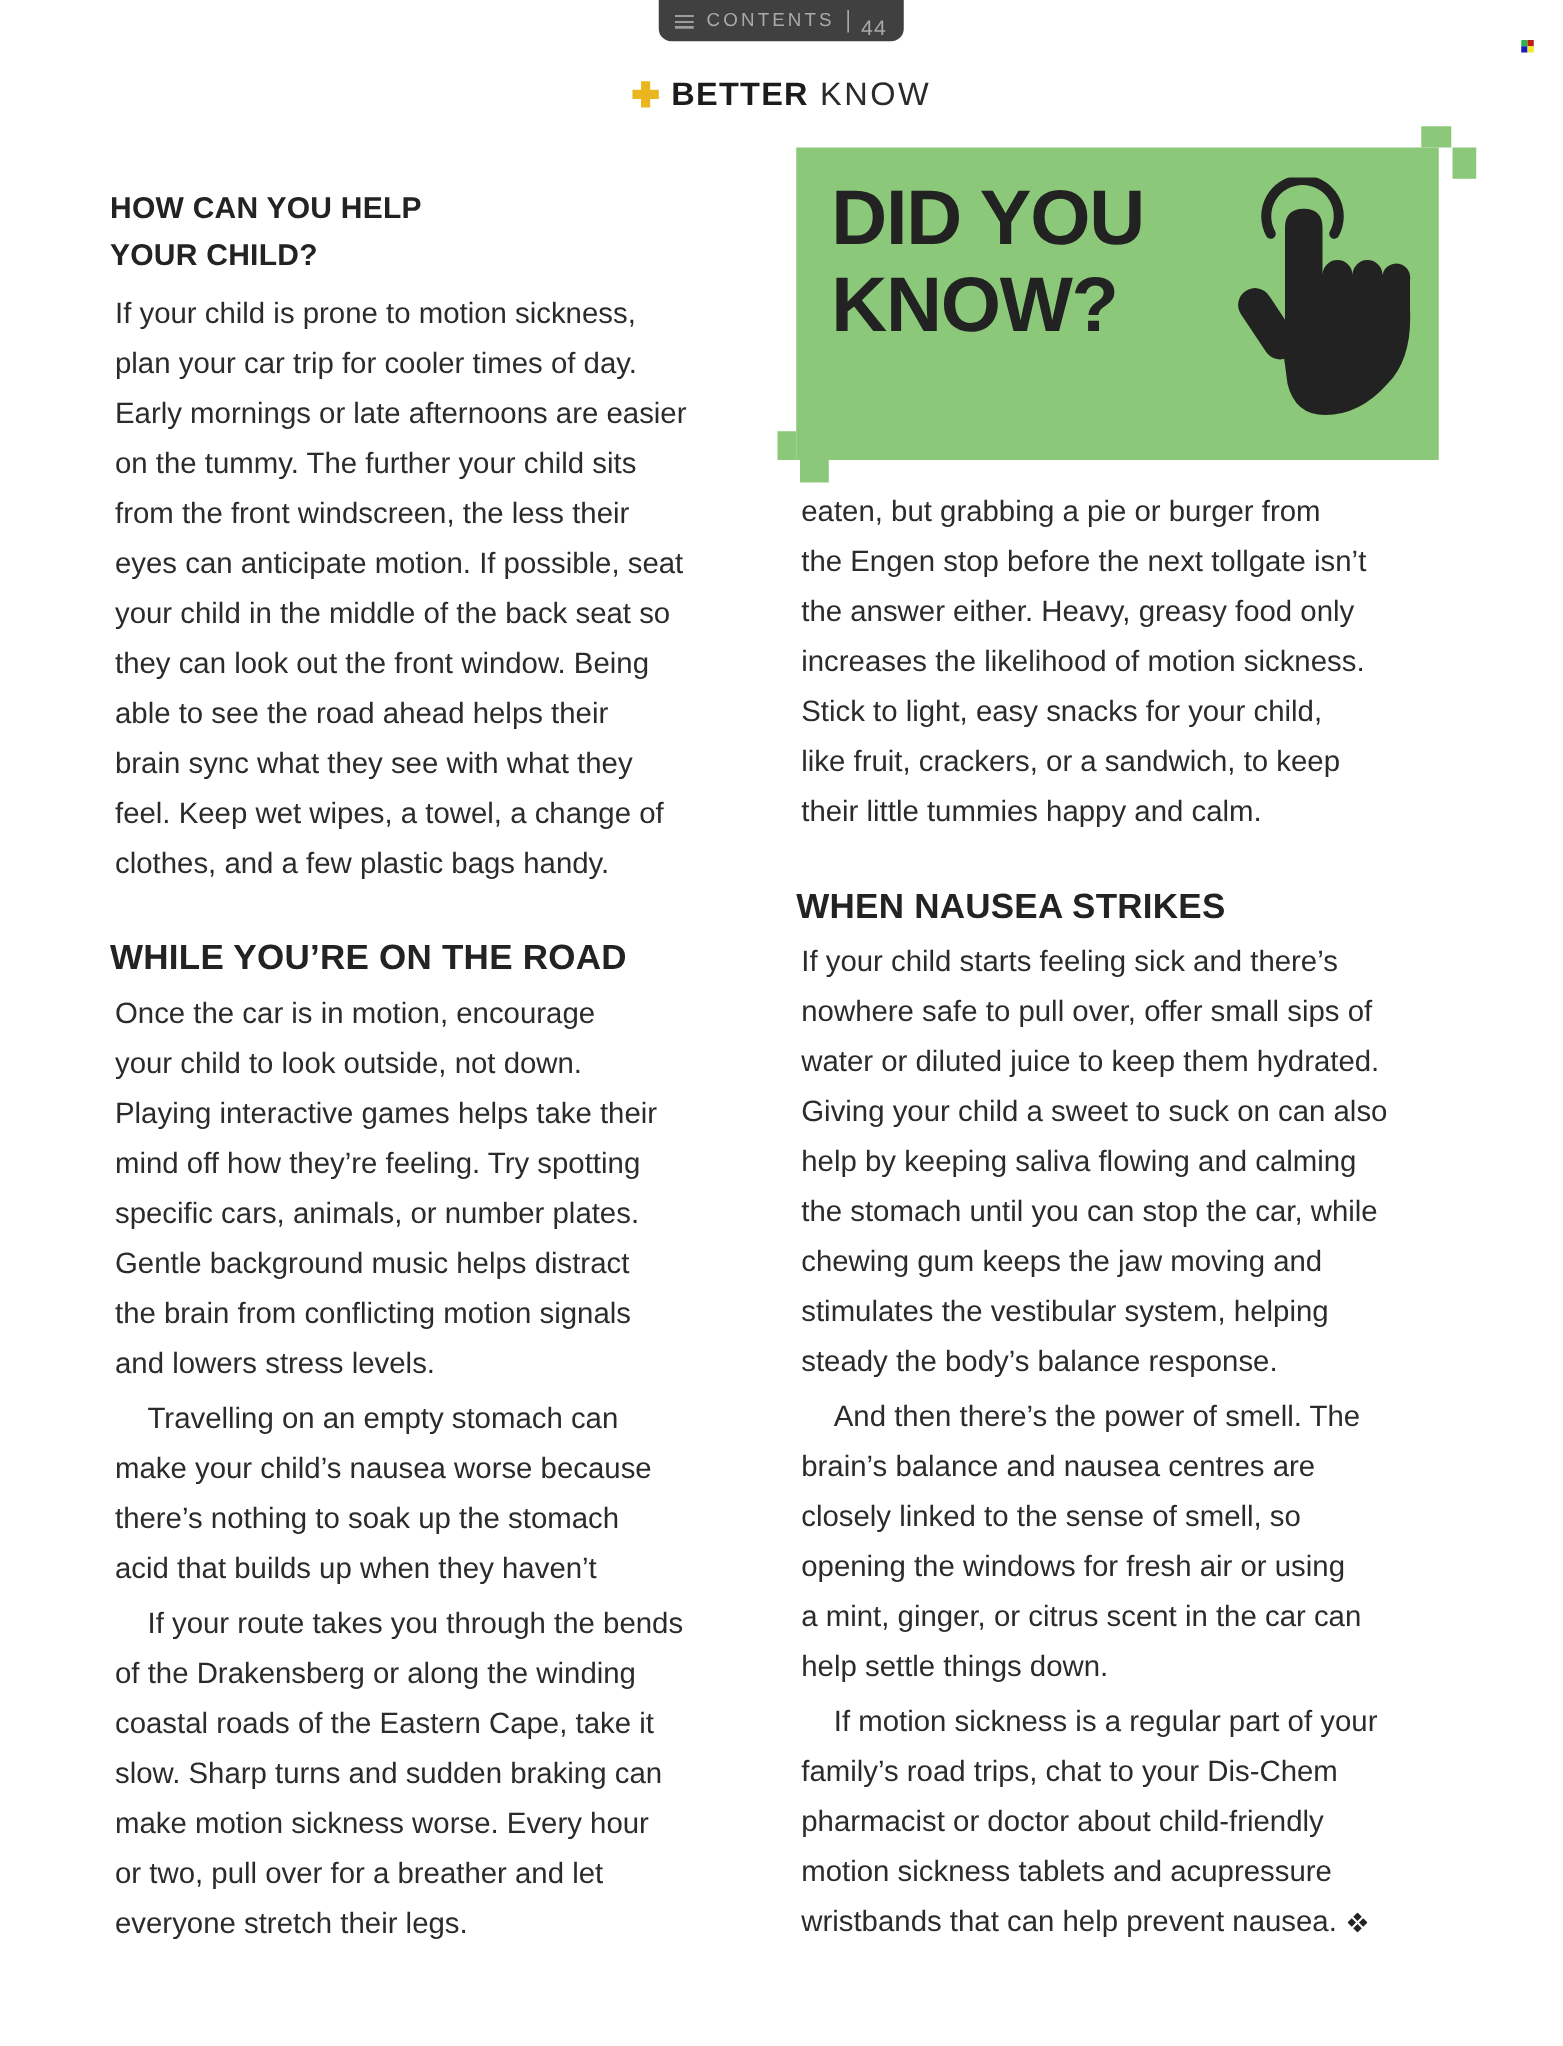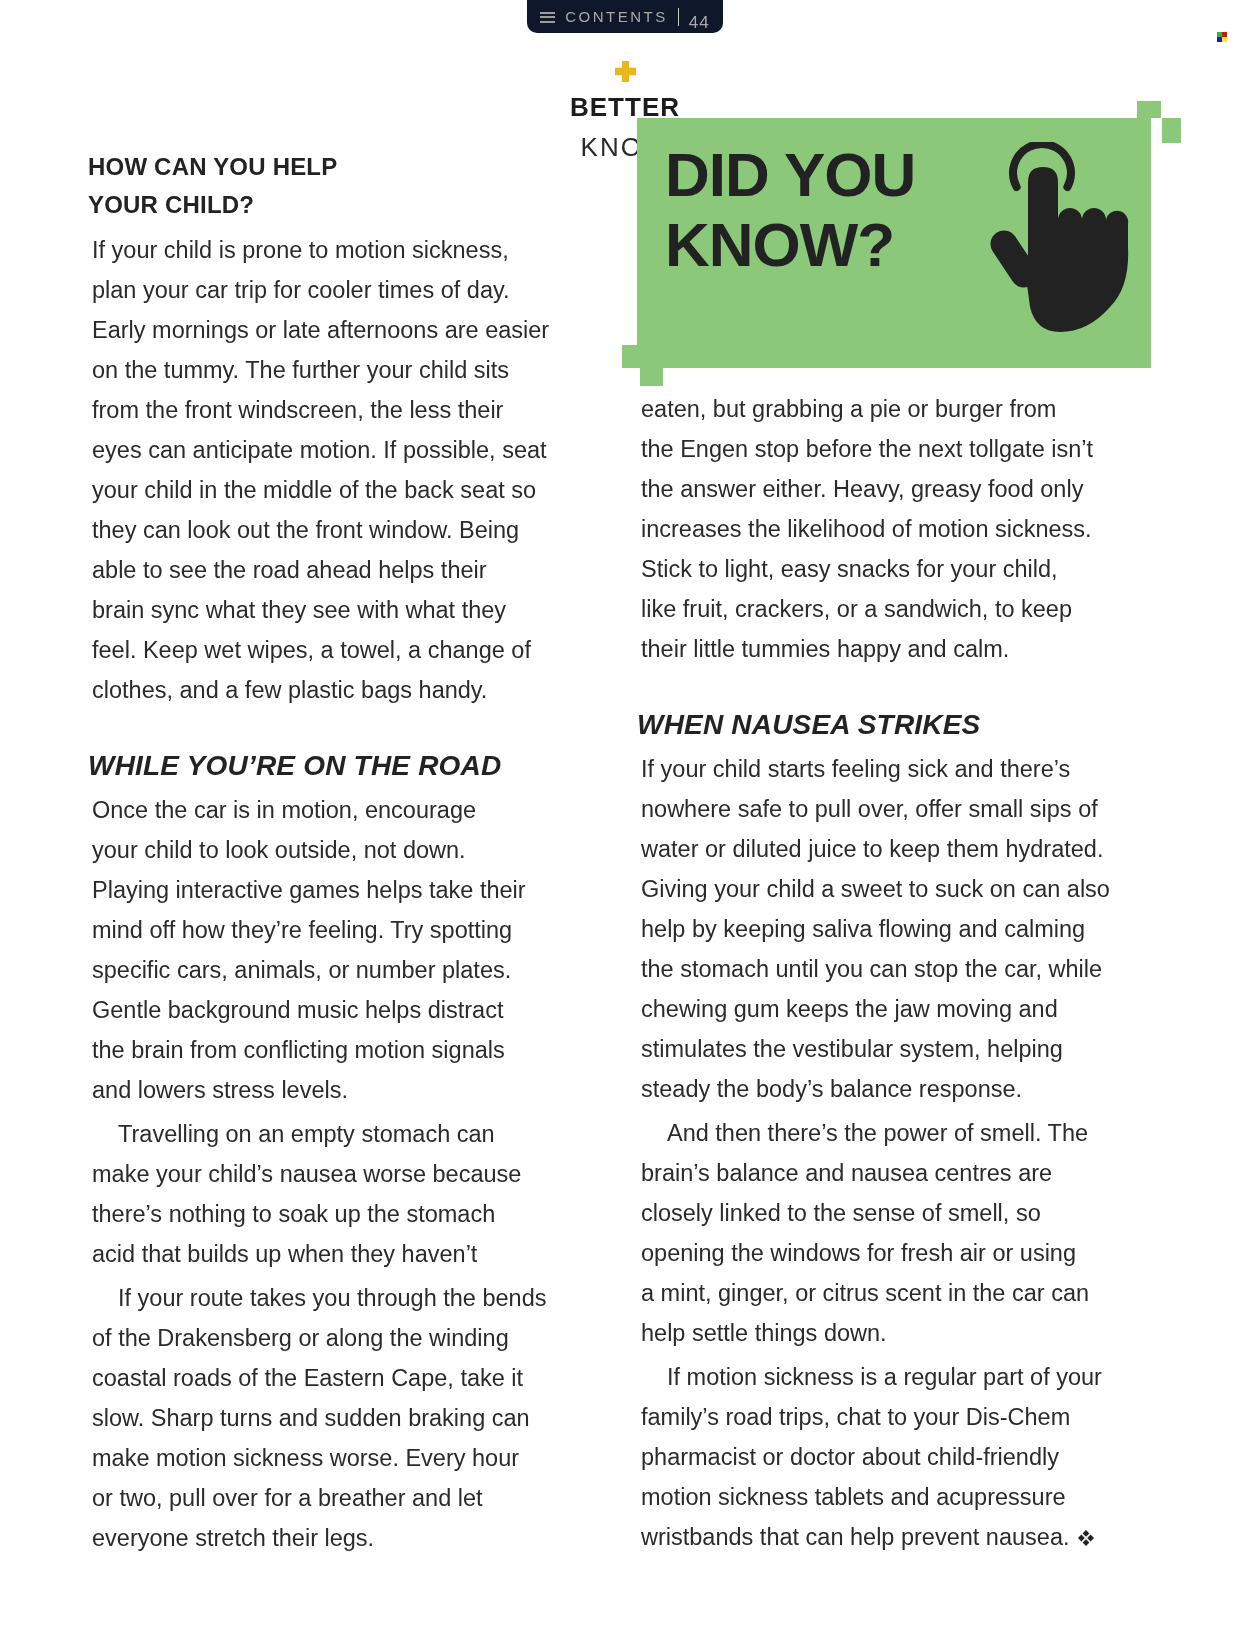--- a/index.html
+++ b/index.html
@@ -4,44 +4,44 @@
 <title>Better Life</title>
 <style>
   html,body{margin:0;padding:0;}
   body{
     width:1250px;height:1637px;background:#ffffff;position:relative;overflow:hidden;
     font-family:"Liberation Sans","DejaVu Sans",sans-serif;color:#2b2b2b;
   }
   
   .header-pill{
     position:absolute;left:527px;top:0;width:196px;height:33px;
-    background:#0f172a;border-radius:0 0 10px 10px;
+    background:#404040;border-radius:0 0 10px 10px;
     display:flex;align-items:center;justify-content:center;gap:10px;color:#a9a9a9;
   }
   .menu-icon{width:15px;height:11px;margin-top:1px;
     background:linear-gradient(#9d9d9d 0 2px,transparent 2px 4.5px,#9d9d9d 4.5px 6.5px,transparent 6.5px 9px,#9d9d9d 9px 11px);}
   .contents-label{font-size:15px;letter-spacing:2.5px;}
   .pill-sep{width:1px;height:18px;background:#c9c9c9;}
   .page-num{font-size:17px;letter-spacing:1px;margin-top:12px;}
   
-  .brand{position:absolute;top:60px;left:0;width:100%;display:flex;align-items:center;justify-content:center;gap:9px;flex-direction:column;}
+  .brand{position:absolute;top:60px;left:0;width:100%;display:flex;align-items:center;justify-content:center;gap:9px;}
   .brand-bold{font-size:26px;font-weight:bold;letter-spacing:1px;color:#1c1c1c;}
   .brand-light{font-size:26px;font-weight:normal;letter-spacing:2px;color:#2a2a2a;}
   
   .checker{position:absolute;left:1217px;top:32px;width:10px;height:10px;
     display:grid;grid-template-columns:1fr 1fr;grid-template-rows:1fr 1fr;}
   .checker .c1{background:#2cb34a;} .checker .c2{background:#bf1d12;}
   .checker .c3{background:#1b1bba;} .checker .c4{background:#f0e92c;}
   
   .col{position:absolute;width:522px;}
   .col-left{left:88px;top:148px;}
   .col-right{left:637px;top:118px;}
   .head{font-weight:bold;color:#232323;white-space:pre;letter-spacing:0.2px;}
   h1.head{font-size:24px;line-height:38px;margin:0 0 6px 0;}
-  h2.head{font-size:28px;line-height:40px;margin:36px 0 0 0;font-style:italic;}
+  h2.head{font-size:28px;line-height:40px;margin:36px 0 0 0;}
   p.body{font-size:23.5px;line-height:40px;margin:4px;white-space:pre;color:#2b2b2b;}
   p.indent{text-indent:26px;}
   
   .dyk{position:relative;width:514px;height:250px;background:#8cc87a;margin:0 0 21px 0;}
   .dyk-tab{position:absolute;background:#8cc87a;}
   .tab-top{left:500px;top:-17px;width:24px;height:17px;}
   .tab-right{left:525px;top:0;width:19px;height:25px;}
   .tab-left{left:-15px;top:227px;width:15px;height:23px;}
   .tab-bottom{left:3px;top:250px;width:23px;height:18px;}
   .dyk-title{position:absolute;left:28px;top:22px;margin:0;

